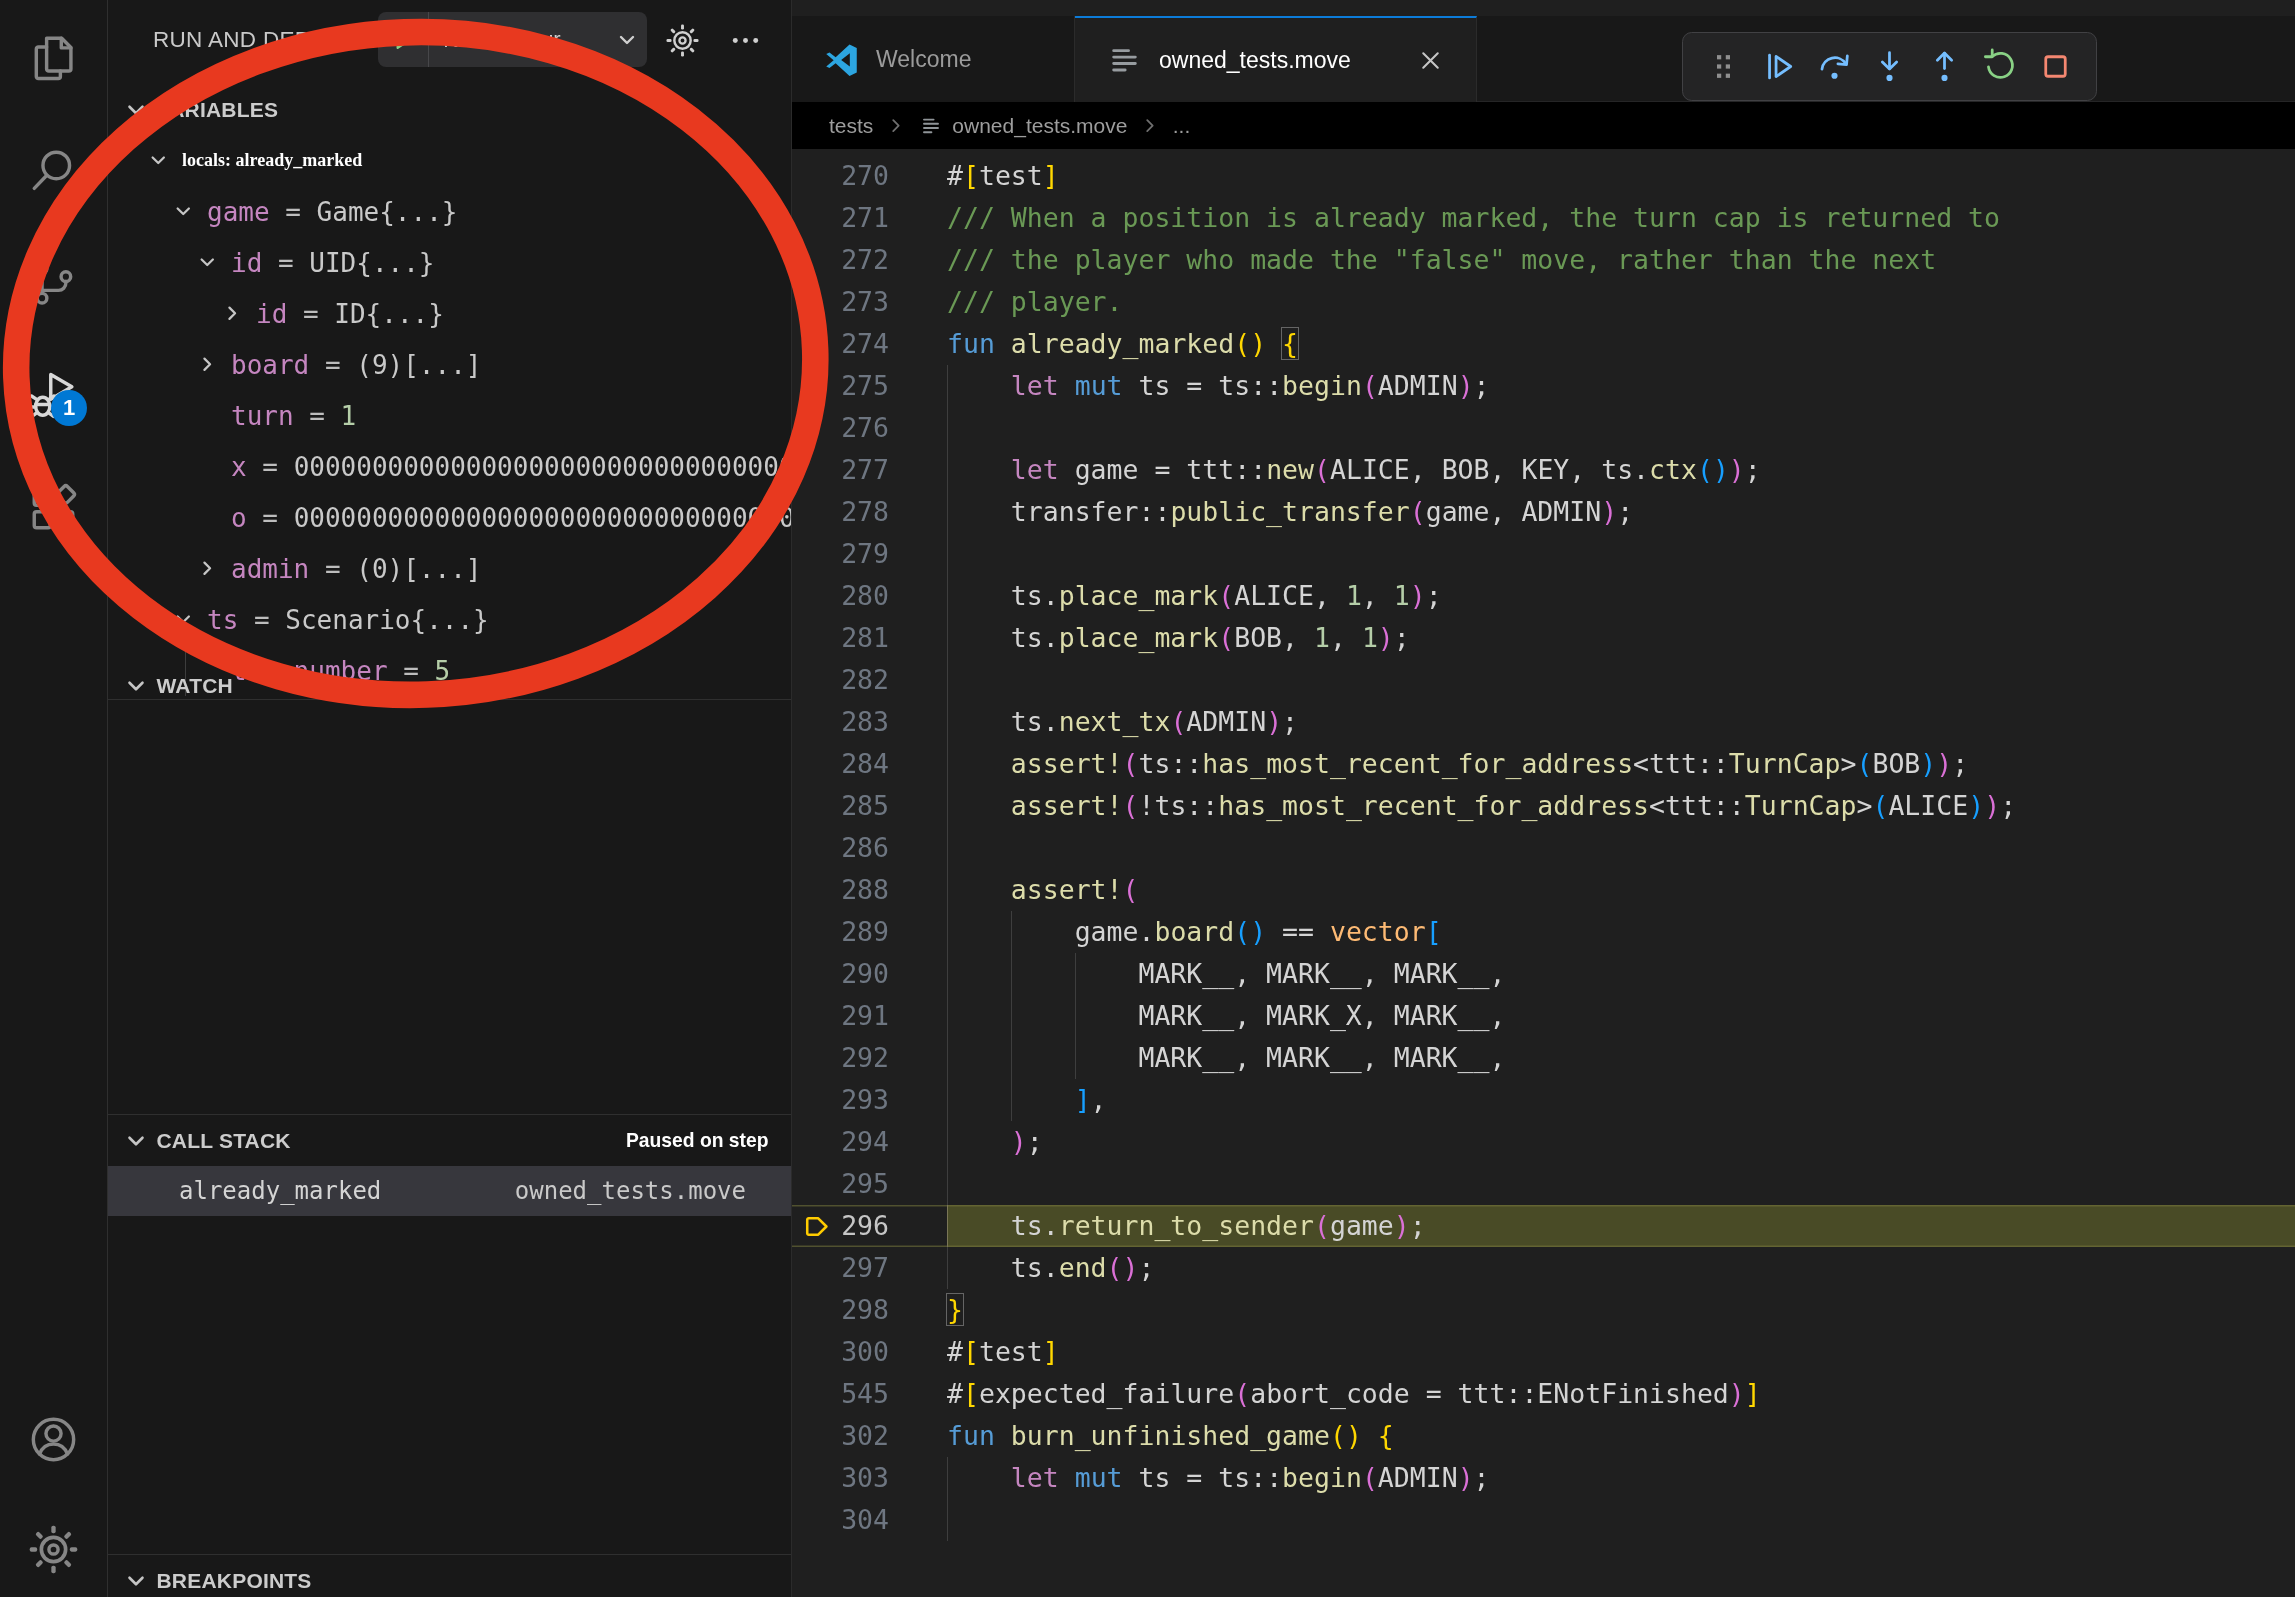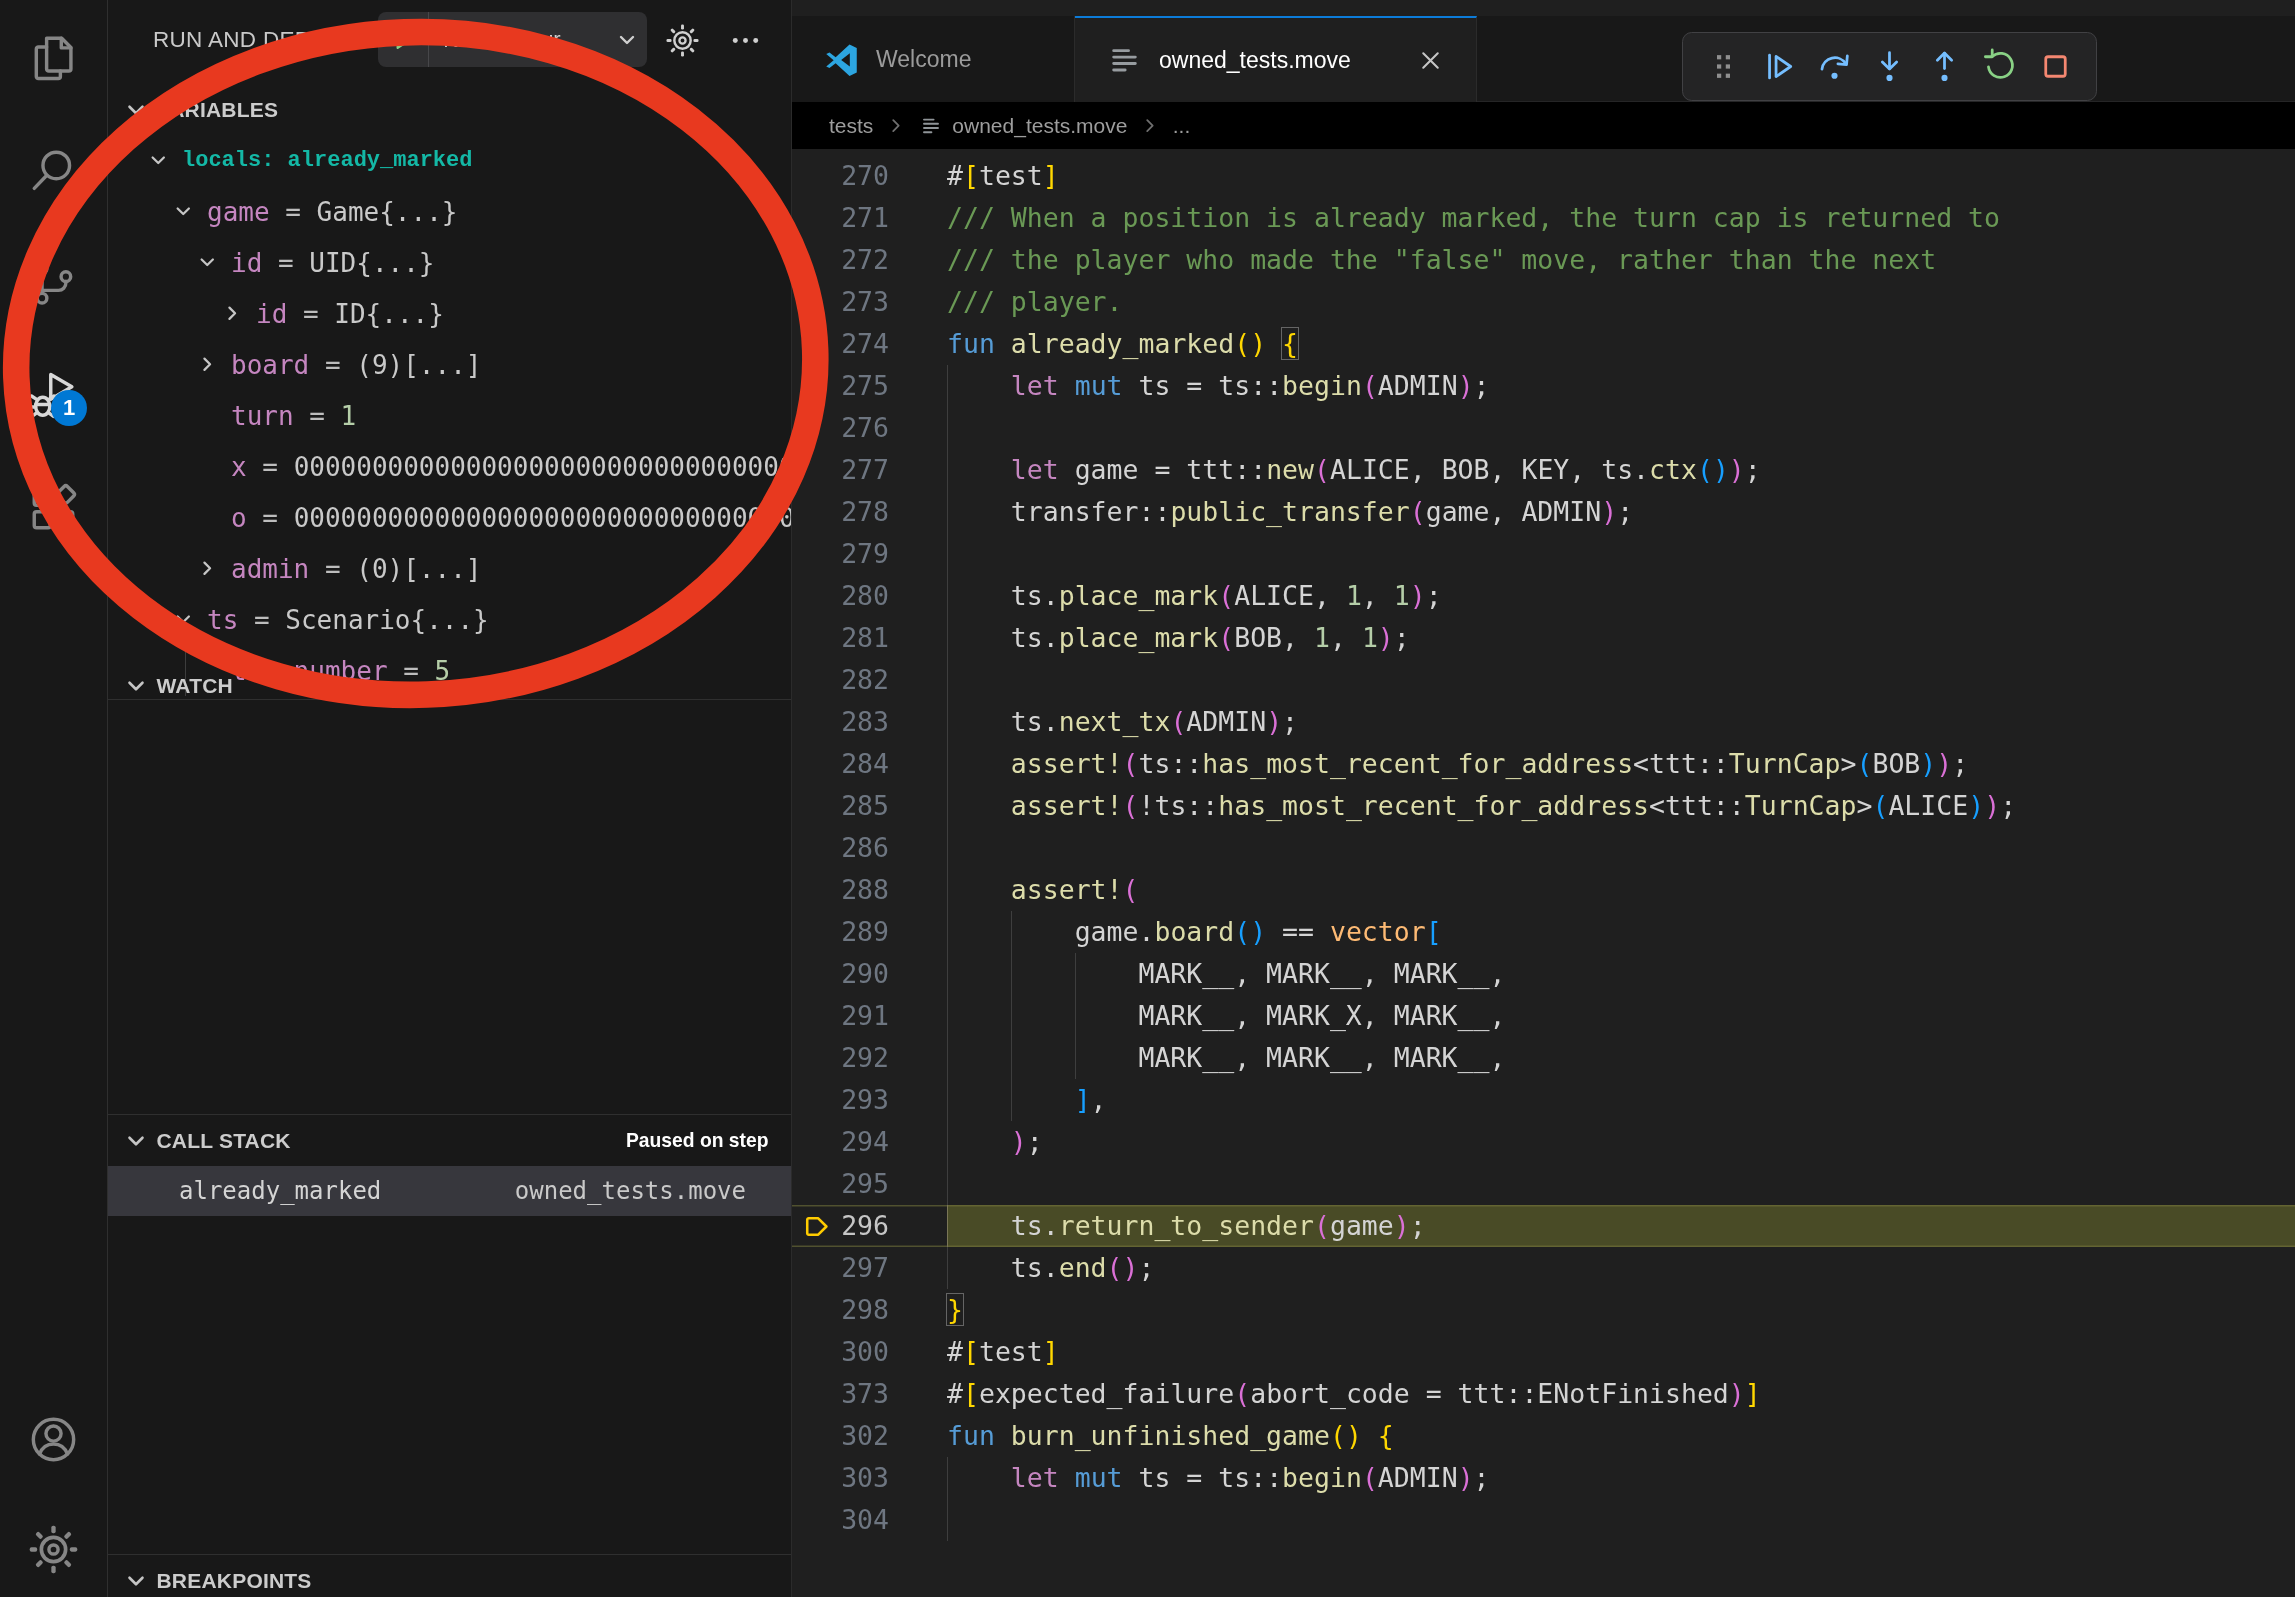--- a/index.html
+++ b/index.html
@@ -46,21 +46,21 @@
   .sec-header{height:51px;display:flex;align-items:center;padding-left:14.5px;cursor:pointer}
   .sec-chev{width:26px;height:26px;color:#c5c5c5;margin-right:8px;flex:none}
   .sec-title{font-size:21px;font-weight:700;color:#ccc;letter-spacing:0.2px}
   .cs-status{margin-left:auto;padding-right:22.5px;font-size:19.3px;font-weight:700;color:#fff}
 
   .tree-row{height:51px;display:flex;align-items:center;white-space:pre;overflow:hidden;
             font-family:var(--mono);font-size:26px;cursor:pointer;position:relative}
   .tree-chev{width:35px;height:24px;flex:none;color:#c5c5c5;display:inline-flex;align-items:center}
   .tree-chev svg{width:22.5px;height:22.5px}
   .tree-chev.right svg{transform:rotate(-90deg)}
-  .scope-label{font-family:Liberation Mono, monospace;font-size:22px;font-weight:700;color:#14b8a6}
+  .scope-label{font-family:Liberation Serif, serif;font-size:18px;font-weight:700;color:#ffffff}
   .tname{color:#c586c0}
   .teq{color:#bdbdbd}
   .tval{color:#c9c9c9}
   .tval.numv{color:#b5cea8}
   .tree-guide{position:absolute;left:77px;top:0;bottom:0;width:0.8px;background:#3d3d3d}
 
   .frame-row{height:50px;background:#37373d;display:flex;align-items:center;justify-content:space-between;
              padding:0 45px 0 71px;font-family:var(--mono);font-size:24px;color:#d4d4d4;cursor:pointer}
   .frame-file{color:#c9c9c9}
 
@@ -392,21 +392,21 @@
         <div class="line"><span class="guide" style="left:155px"></span><span class="guide" style="left:219px"></span><span class="guide" style="left:283px"></span><span class="num">292</span><span class="content"><span class="tk-w">            MARK__, MARK__, MARK__,</span></span></div>
         <div class="line"><span class="guide" style="left:155px"></span><span class="guide" style="left:219px"></span><span class="num">293</span><span class="content"><span class="tk-w">        </span><span class="tk-b3">]</span><span class="tk-w">,</span></span></div>
         <div class="line"><span class="guide" style="left:155px"></span><span class="num">294</span><span class="content"><span class="tk-w">    </span><span class="tk-b2">)</span><span class="tk-w">;</span></span></div>
         <div class="line"><span class="guide" style="left:155px"></span><span class="num">295</span><span class="content"></span></div>
         <div class="line current"><span class="guide" style="left:155px"></span><span class="icn cl-marker"><svg viewBox="0 0 24 24" fill="none" stroke="currentColor" stroke-width="2.1" stroke-linejoin="round">
               <path d="M4.7 5.2h7.9l6.8 6.8-6.8 6.8H4.7a1.2 1.2 0 0 1-1.2-1.2V6.4a1.2 1.2 0 0 1 1.2-1.2z"></path>
             </svg></span><span class="num">296</span><span class="content"><span class="tk-w">    ts.</span><span class="tk-fn">return_to_sender</span><span class="tk-b2">(</span><span class="tk-w">game</span><span class="tk-b2">)</span><span class="tk-w">;</span></span></div>
         <div class="line"><span class="guide" style="left:155px"></span><span class="num">297</span><span class="content"><span class="tk-w">    ts.</span><span class="tk-fn">end</span><span class="tk-b2">()</span><span class="tk-w">;</span></span></div>
         <div class="line"><span class="num">298</span><span class="content"><span class="tk-b1 bx">}</span></span></div>
         <div class="line"><span class="num">300</span><span class="content"><span class="tk-w">#</span><span class="tk-b1">[</span><span class="tk-w">test</span><span class="tk-b1">]</span></span></div>
-        <div class="line"><span class="num">373</span><span class="content"><span class="tk-w">#</span><span class="tk-b1">[</span><span class="tk-w">expected_failure</span><span class="tk-b2">(</span><span class="tk-w">abort_code = ttt::ENotFinished</span><span class="tk-b2">)</span><span class="tk-b1">]</span></span></div>
+        <div class="line"><span class="num">545</span><span class="content"><span class="tk-w">#</span><span class="tk-b1">[</span><span class="tk-w">expected_failure</span><span class="tk-b2">(</span><span class="tk-w">abort_code = ttt::ENotFinished</span><span class="tk-b2">)</span><span class="tk-b1">]</span></span></div>
         <div class="line"><span class="num">302</span><span class="content"><span class="tk-kw">fun</span><span class="tk-w"> </span><span class="tk-fn">burn_unfinished_game</span><span class="tk-b1">()</span><span class="tk-w"> </span><span class="tk-b1">{</span></span></div>
         <div class="line"><span class="guide" style="left:155px"></span><span class="num">303</span><span class="content"><span class="tk-w">    </span><span class="tk-lt">let</span><span class="tk-w"> </span><span class="tk-kw">mut</span><span class="tk-w"> ts = ts::</span><span class="tk-fn">begin</span><span class="tk-b2">(</span><span class="tk-w">ADMIN</span><span class="tk-b2">)</span><span class="tk-w">;</span></span></div>
         <div class="line"><span class="guide" style="left:155px"></span><span class="num">304</span><span class="content"></span></div>
       </div>
     <div class="debug-toolbar" id="dbgbar">
         <span class="icn dbg-btn c-gray">
           <svg viewBox="0 0 24 24" fill="currentColor">
             <rect x="8" y="5" width="2.6" height="2.6"></rect>
             <rect x="13.4" y="5" width="2.6" height="2.6"></rect>
             <rect x="8" y="10.7" width="2.6" height="2.6"></rect>

